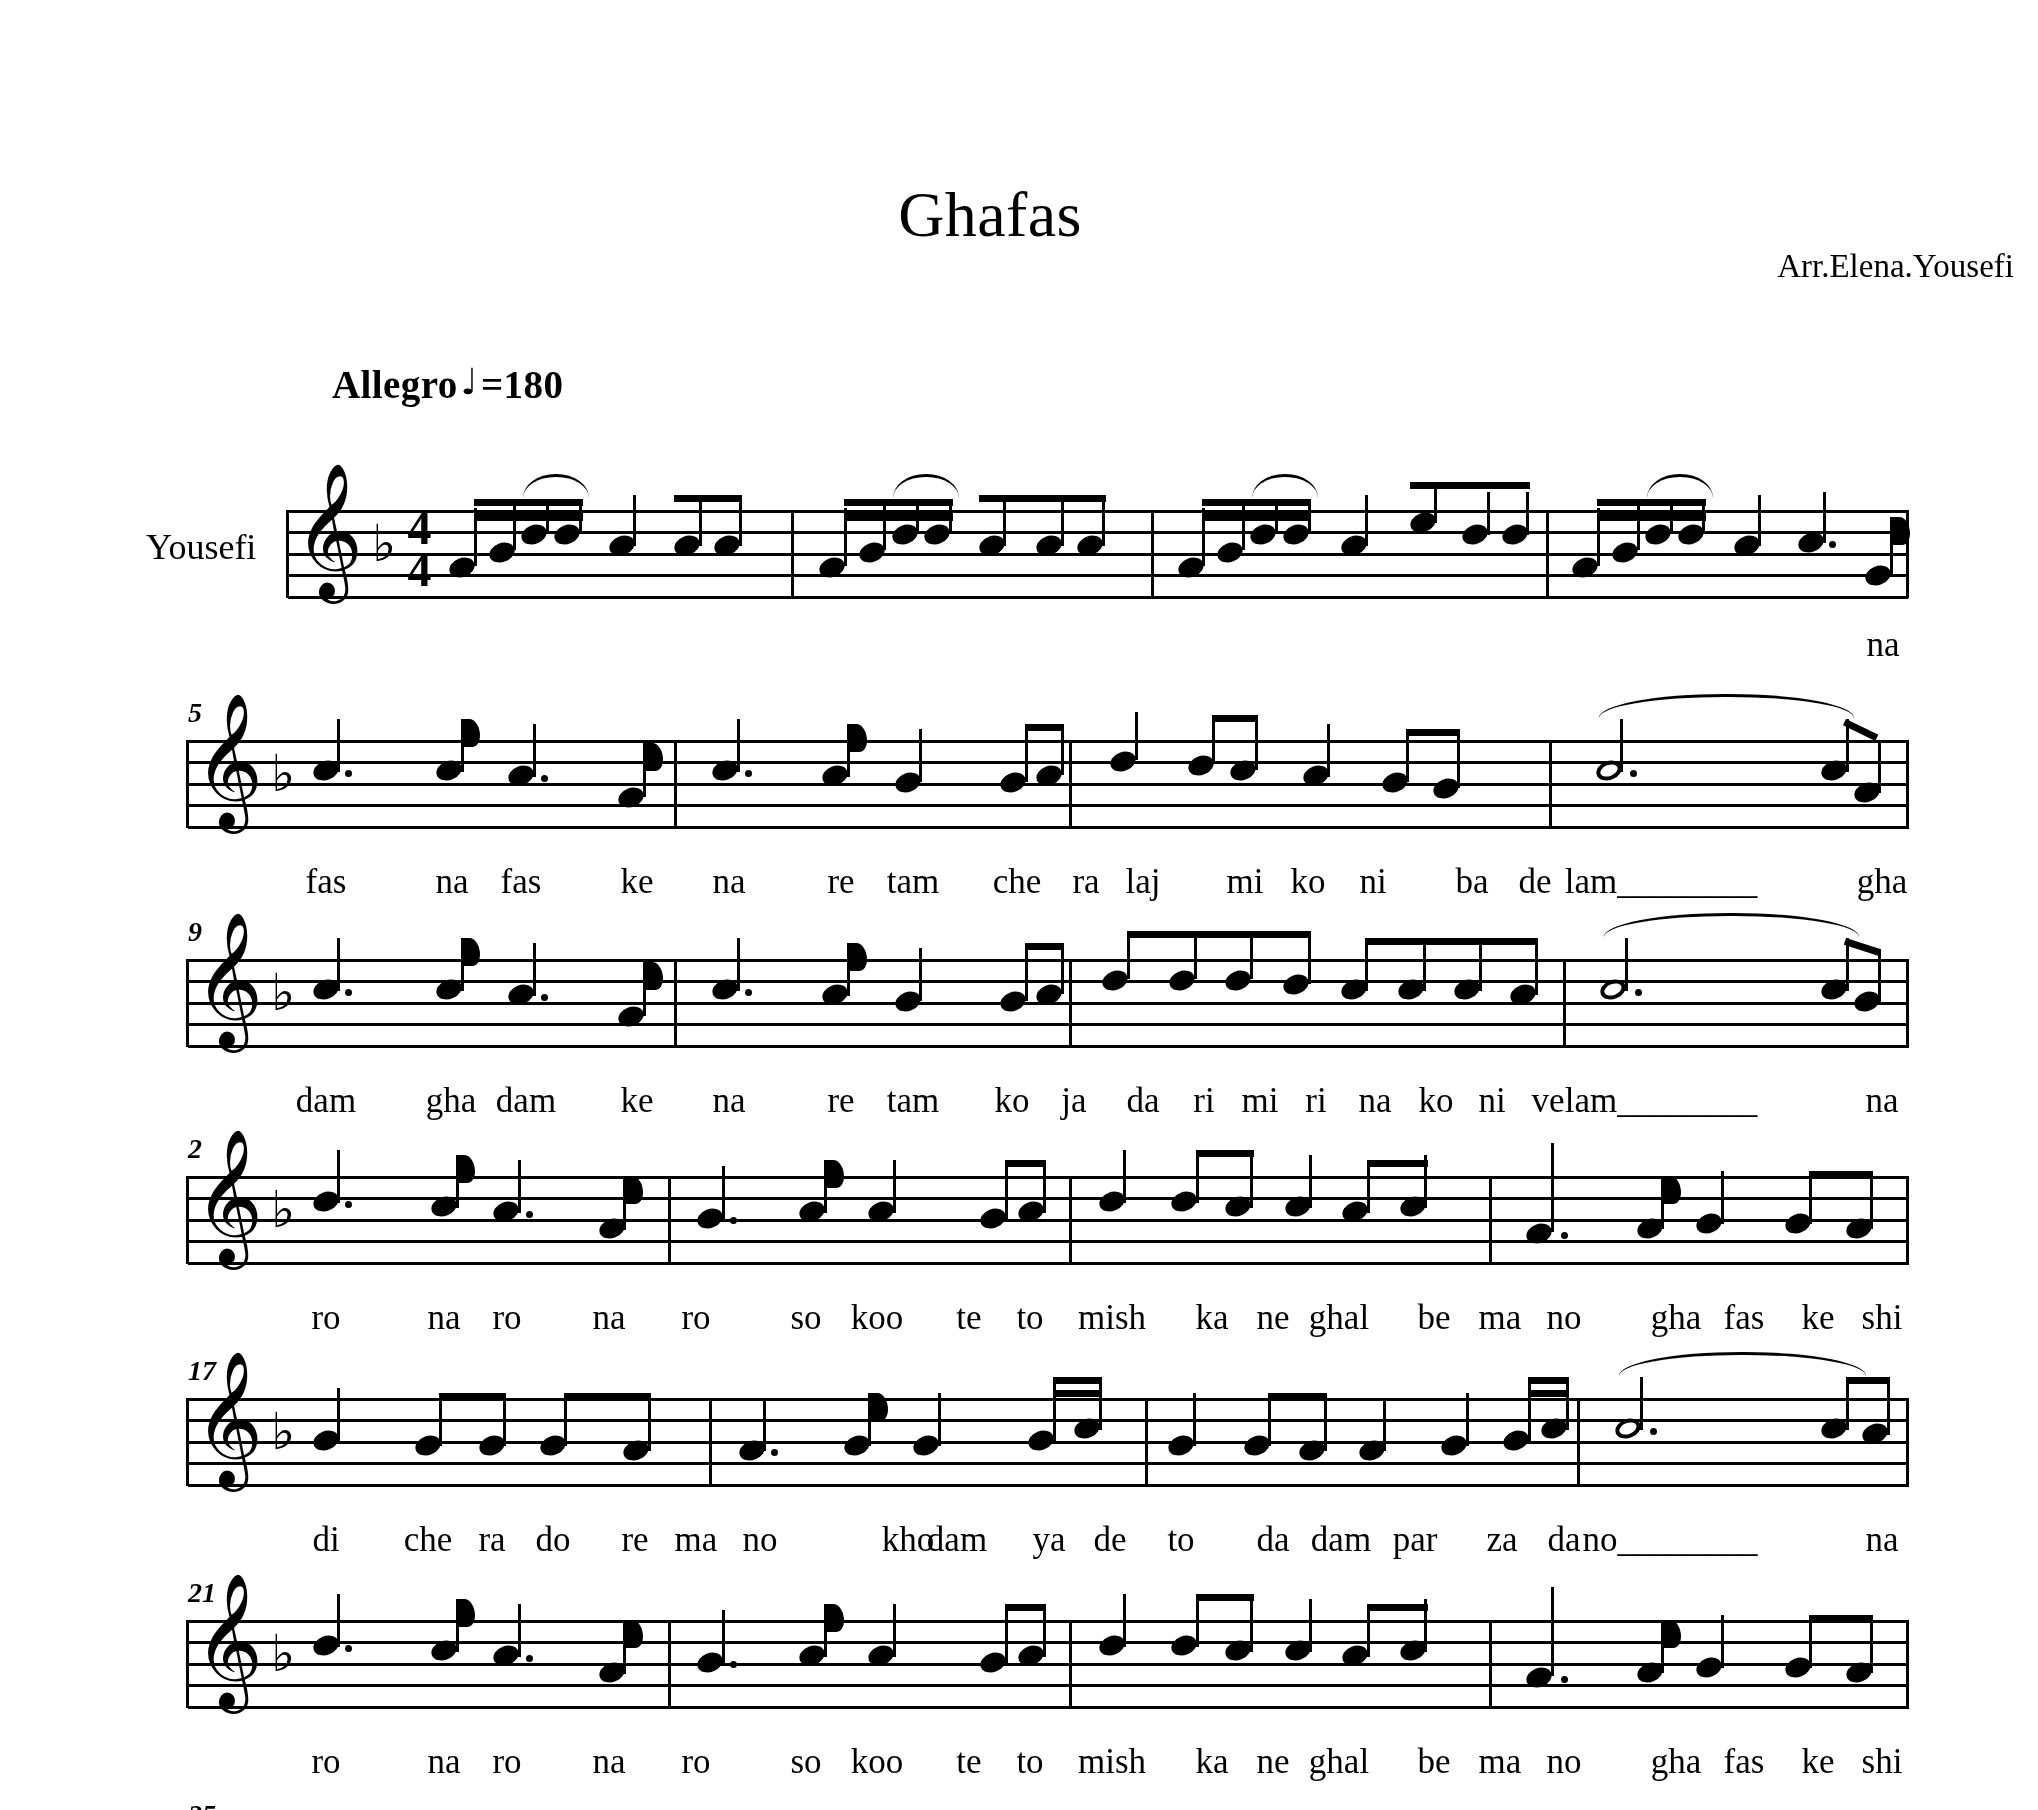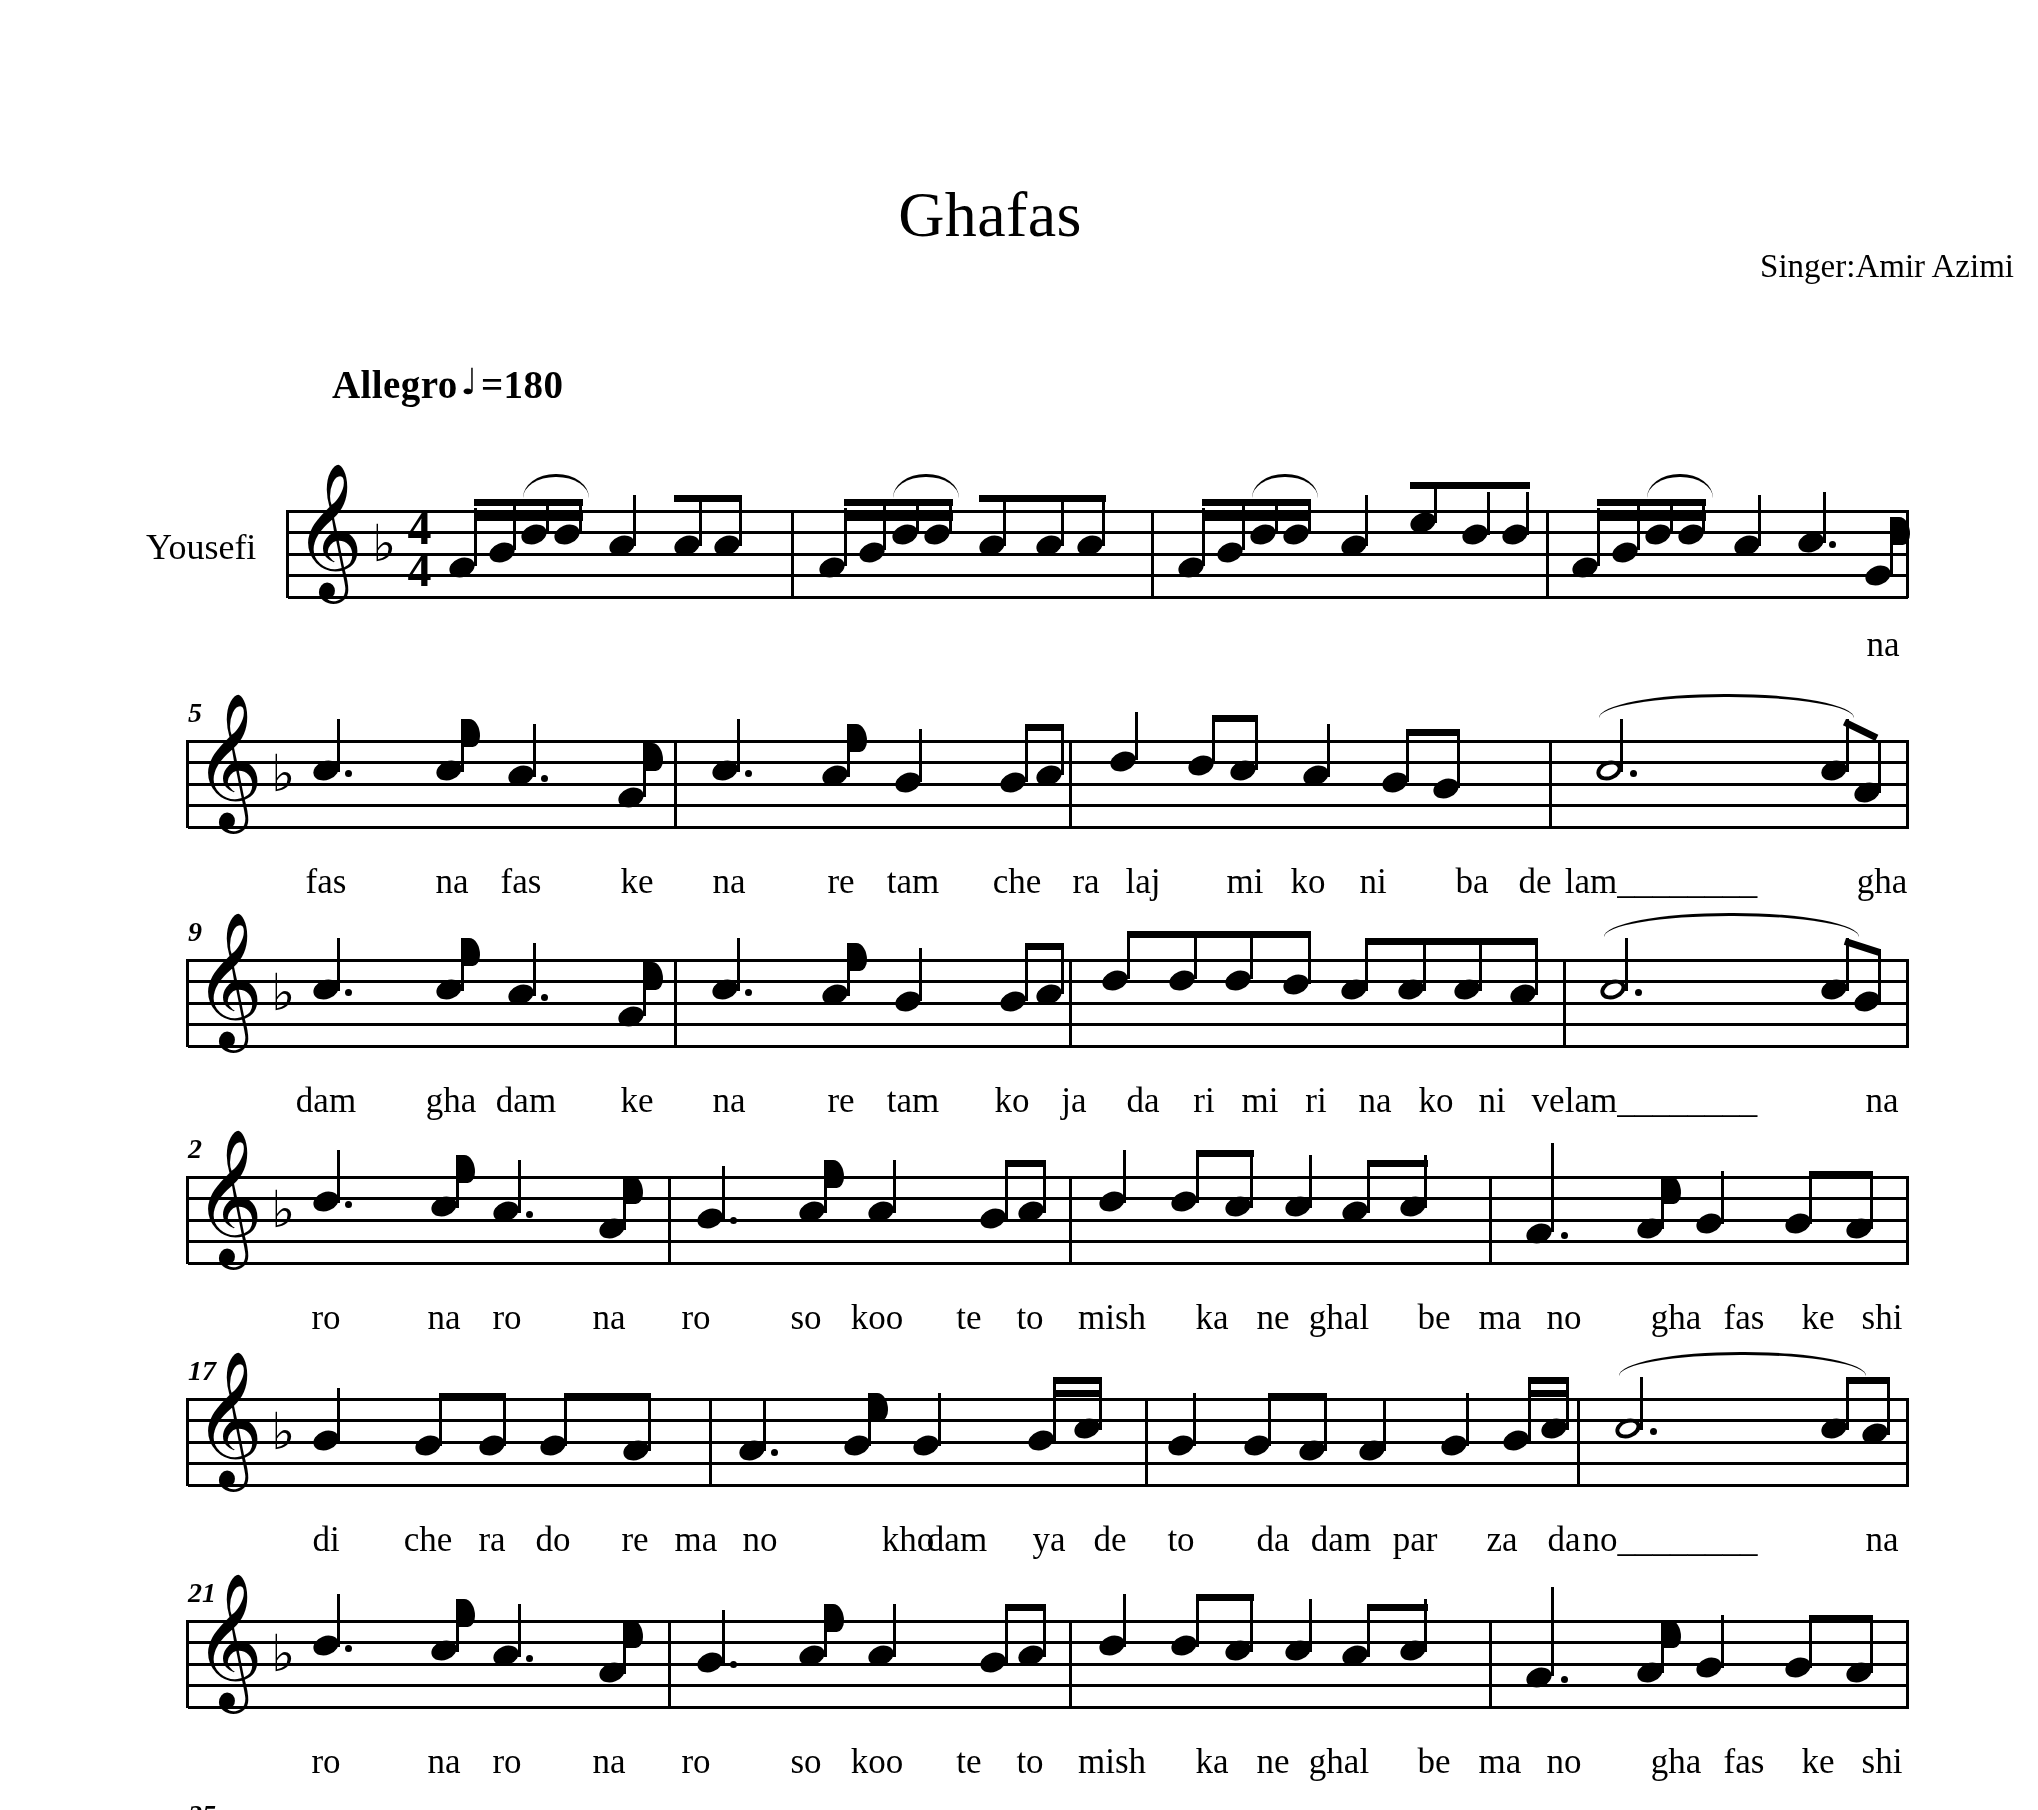--- a/index.html
+++ b/index.html
@@ -189,21 +189,21 @@
   }
 </style>
 </head>
 <body>
 
 <div class="sheet">
 
   <div class="title">Ghafas</div>
 
   <div class="credits">
-    <div>Singer:Amir Azimi</div>
+    <div>Arr.Elena.Yousefi</div>
   </div>
 
   <div class="tempo">
     <span>Allegro</span>
     <span class="note-glyph">♩</span>
     <span>=180</span>
   </div>
 
   <div class="instrument">Yousefi</div>
 

